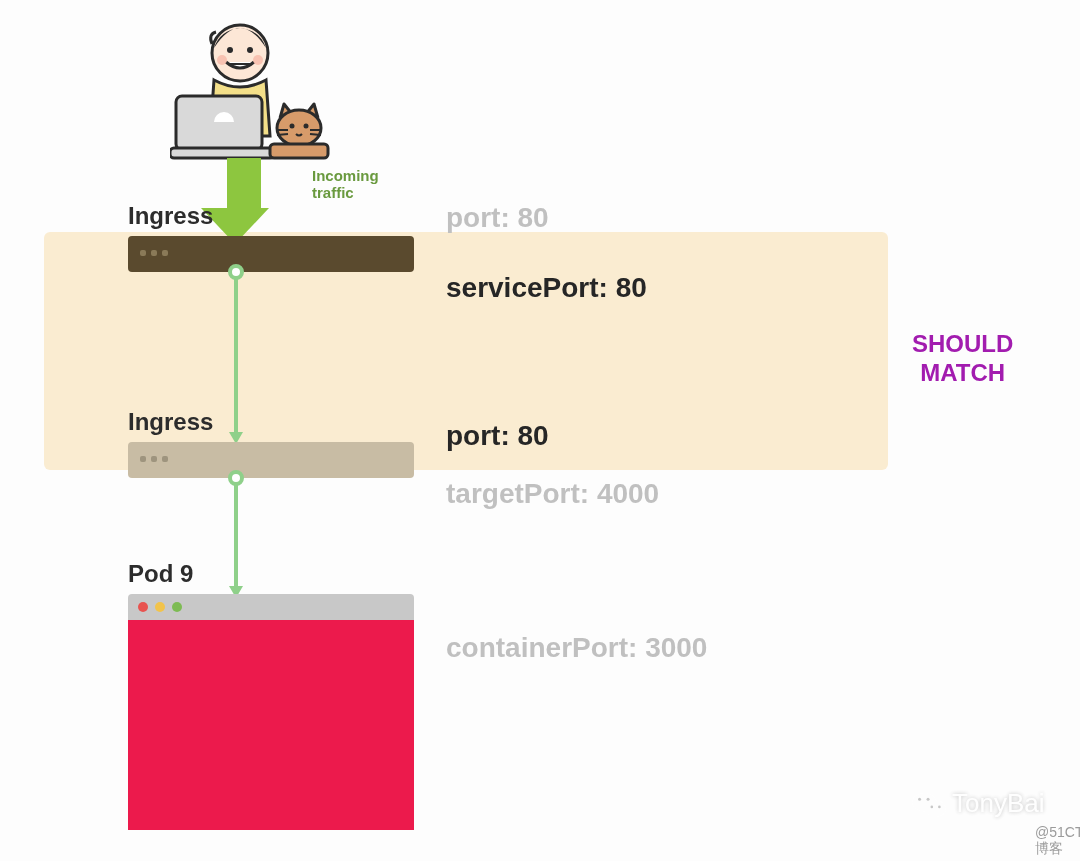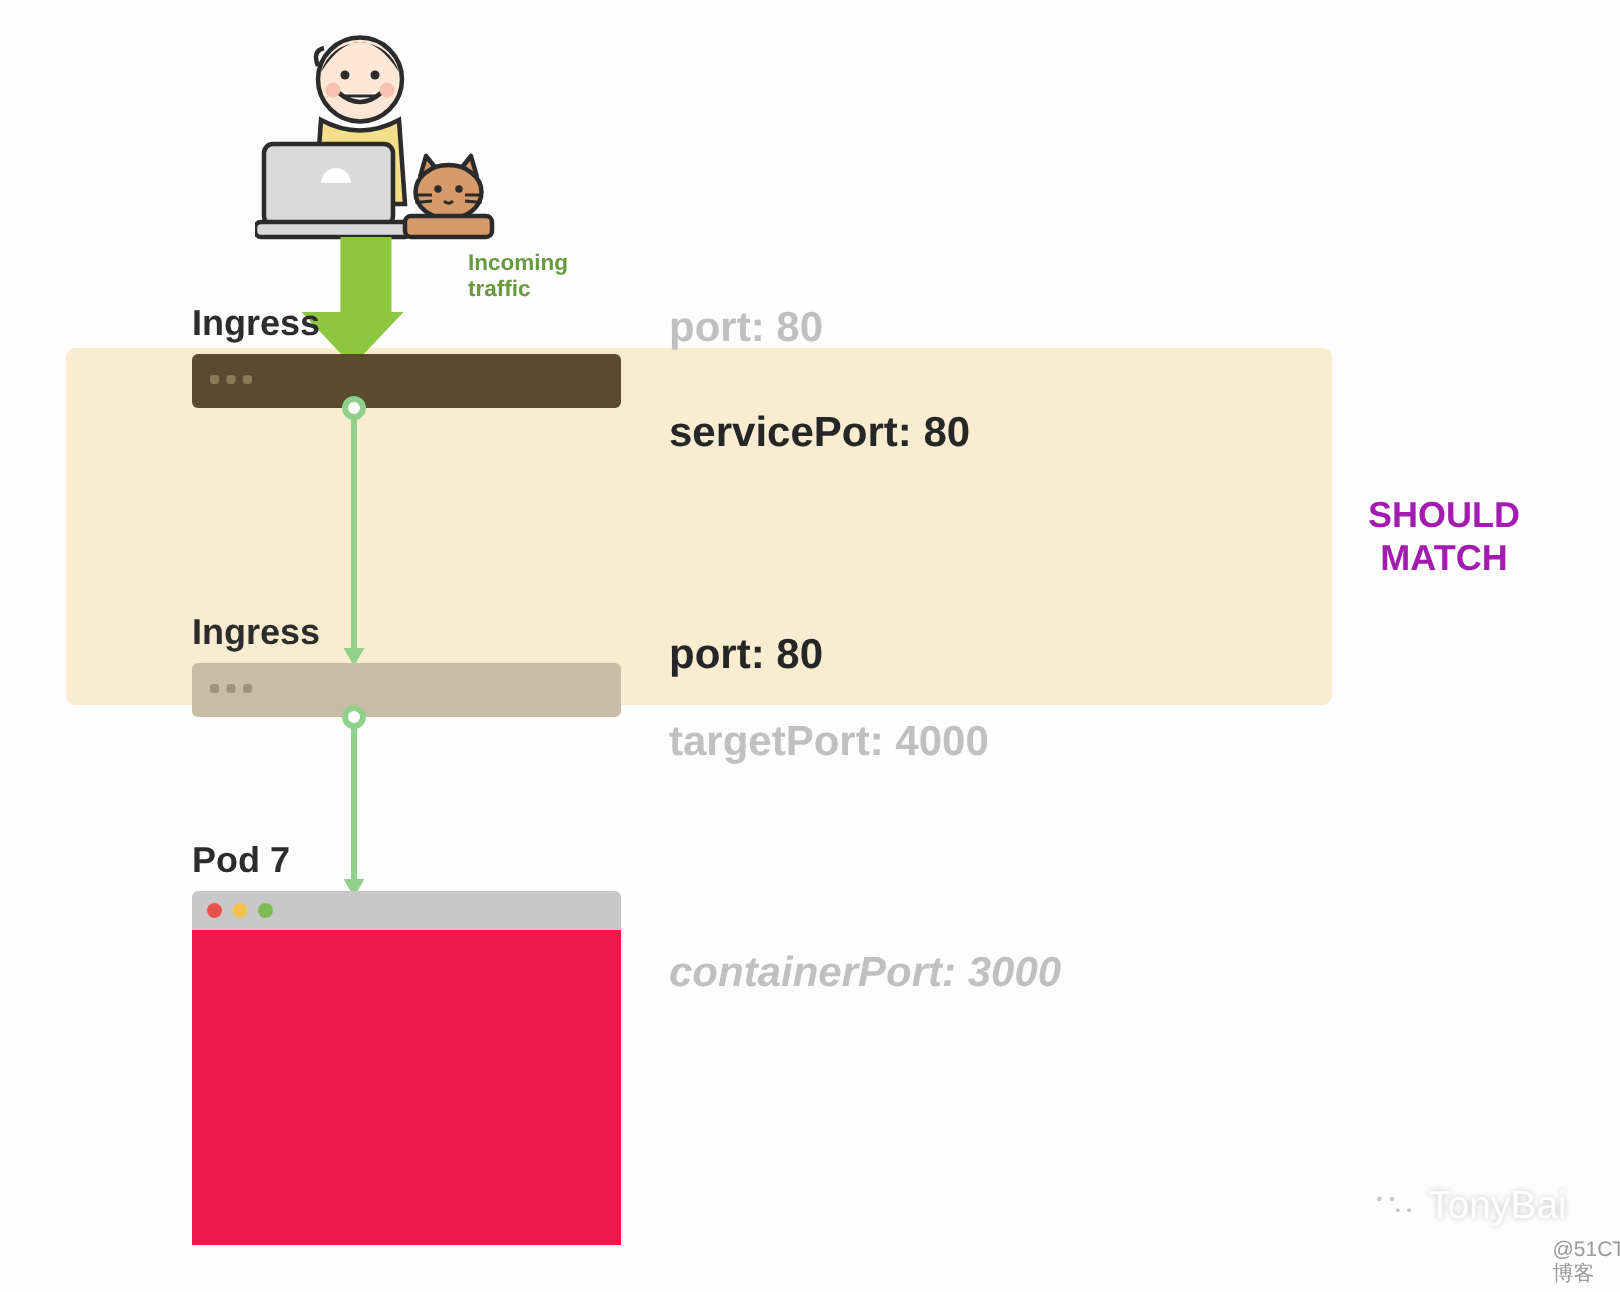--- a/index.html
+++ b/index.html
@@ -100,32 +100,32 @@
 
 <div class="should-match" style="left:912px; top:330px;">
   <span style="white-space: pre-line; display:block; max-width:120px;">SHOULD
 MATCH</span>
 </div>
 
 <div class="flow-dot" style="left:228px; top:470px;"></div>
 <div class="flow-line" style="left:234px; top:484px; height:106px;"></div>
 <div class="arrow-head" style="left:229px; top:586px;"></div>
 
-<div class="label-heading" style="left:128px; top:560px;">Pod 7</div>
+<div class="label-heading" style="left:128px; top:560px;">Pod 9</div>
 
 <div class="pod-window" style="left:128px; top:594px; width:286px;">
   <div class="pod-titlebar">
     <div class="tl-dot" style="background:#e8534f;"></div>
     <div class="tl-dot" style="background:#f2c34a;"></div>
     <div class="tl-dot" style="background:#7dbb53;"></div>
   </div>
   <div class="pod-body"></div>
 </div>
 
-<div class="port-label muted" style="left:446px; top:632px;font-style:italic;">containerPort: 3000</div>
+<div class="port-label muted" style="left:446px; top:632px;">containerPort: 3000</div>
 
 <div class="watermark-icon" style="left:912px; top:790px;">
   <svg width="34" height="30" viewBox="0 0 36 30">
       <ellipse cx="13" cy="12" rx="13" ry="10" fill="#fff"></ellipse>
       <ellipse cx="25" cy="19" rx="11" ry="9" fill="#fff"></ellipse>
       <circle cx="8" cy="9" r="1.6" fill="#888"></circle>
       <circle cx="17" cy="9" r="1.6" fill="#888"></circle>
       <circle cx="21" cy="17" r="1.4" fill="#888"></circle>
       <circle cx="29" cy="17" r="1.4" fill="#888"></circle>
     </svg>

